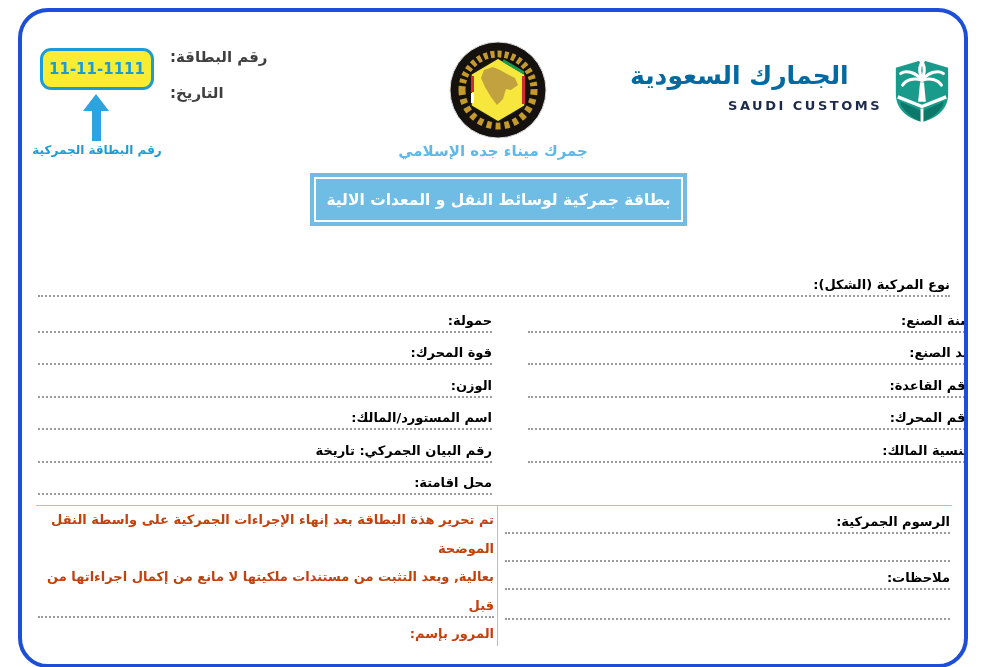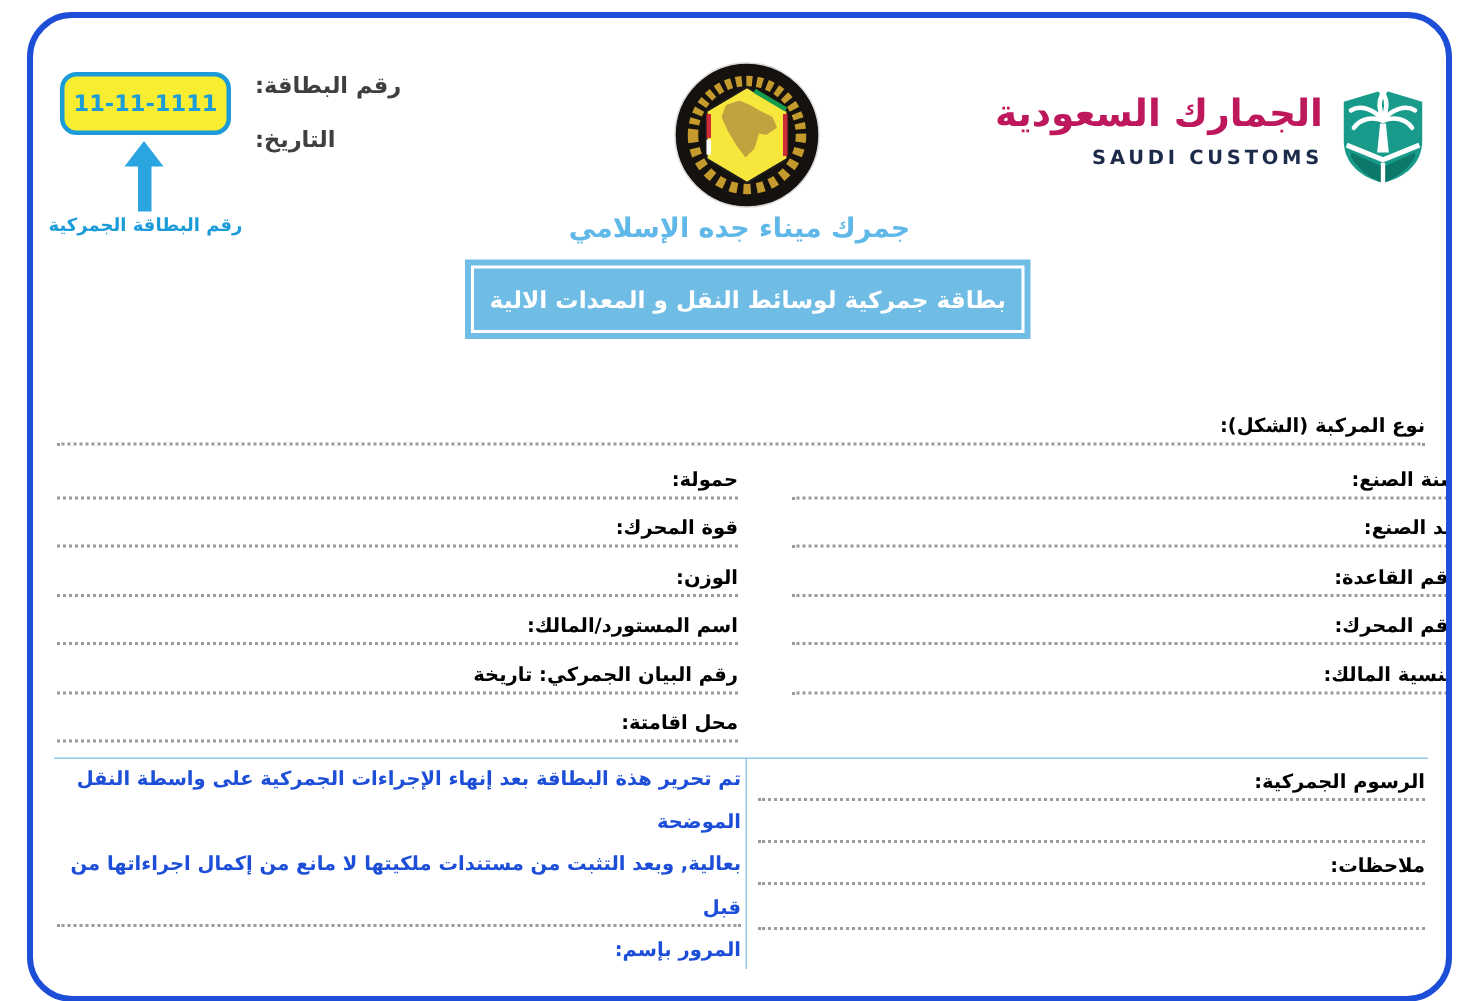--- a/index.html
+++ b/index.html
@@ -17,27 +17,27 @@
     border:3px solid #1B9CD8; border-radius:11px; display:flex; align-items:center;
     justify-content:center; color:#1B9CD8; font-weight:bold; font-size:15px; direction:ltr; }
   .arrow-head { left:61px; top:82px; width:0; height:0; border-left:13px solid transparent;
     border-right:13px solid transparent; border-bottom:17px solid #2BA5E0; }
   .arrow-shaft { left:70px; top:98px; width:9px; height:31px; background:#2BA5E0; }
   .pointer-lbl { left:2px; top:131px; width:146px; text-align:center; color:#1B9CD8;
     font-weight:bold; font-size:12px; }
   .hdr-lbl { left:148px; width:152px; text-align:left; color:#3F3F3F;
     font-weight:bold; font-size:15px; }
   .port-title { left:0; right:0; top:130px; text-align:center; color:#5FB8E8;
-    font-weight:bold; font-size:18px; }
+    font-weight:bold; font-size:15px; }
   .title-box { left:288px; top:161px; width:377px; height:53px; background:#6FBCE5;
     padding:4px; }
   .title-inner { width:100%; height:100%; border:2px solid #ffffff; display:flex;
     align-items:center; justify-content:center; color:#ffffff; font-weight:bold;
     font-size:15.5px; }
-  .sc-ar { left:608px; top:49px; width:252px; text-align:right; color:#be185d;
+  .sc-ar { left:608px; top:49px; width:252px; text-align:left; color:#0369a1;
     font-weight:bold; font-size:25px; }
   .sc-en { left:608px; top:86px; width:252px; text-align:right; color:#1C2B4A;
     font-size:13px; letter-spacing:2.5px; font-weight:bold; }
 
   
   .field { border-bottom:2px dotted #9B9B9B; display:flex; align-items:flex-end;
     justify-content:flex-start; direction:rtl; padding-bottom:3px; }
   .fullrow { left:16px; right:14px; top:254px; height:31px; }
   .col { top:288px; }
   .col-right { left:506px; width:445px; }
@@ -45,21 +45,21 @@
   .col .field { height:32.5px; }
 
   
   .hdiv { left:14px; right:12px; top:493px; height:1px; background:#8FC9EC; }
   .vdiv { left:475px; top:493px; width:1px; height:141px; background:#8FC9EC; }
   .bot-right { left:483px; width:445px; top:494px; }
   .bot-right .field { height:28px; }
   .bot-right .blank { height:28px; }
   .decl-box { left:16px; width:456px; top:494px; height:112px;
     border-bottom:2px dotted #9B9B9B; }
-  .decl-box p { direction:rtl; text-align:right; color:#1d4ed8; font-weight:bold;
+  .decl-box p { direction:rtl; text-align:right; color:#c2410c; font-weight:bold;
     font-size:13px; line-height:28.5px; }
 </style>
 </head>
 <body>
 
 <div class="card">
 
   <div class="abs cardnum-box">11-11-1111</div>
   <div class="abs arrow-head"></div>
   <div class="abs arrow-shaft"></div>

